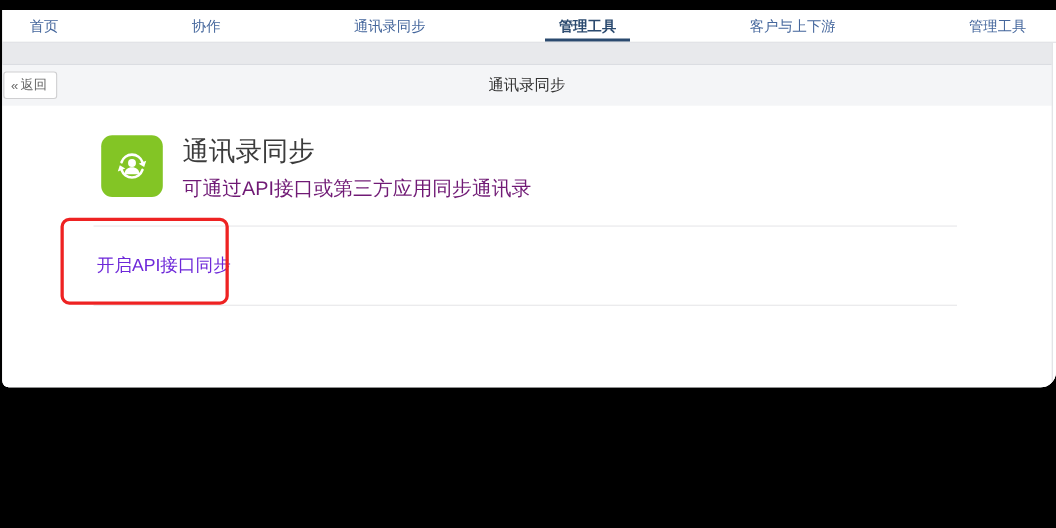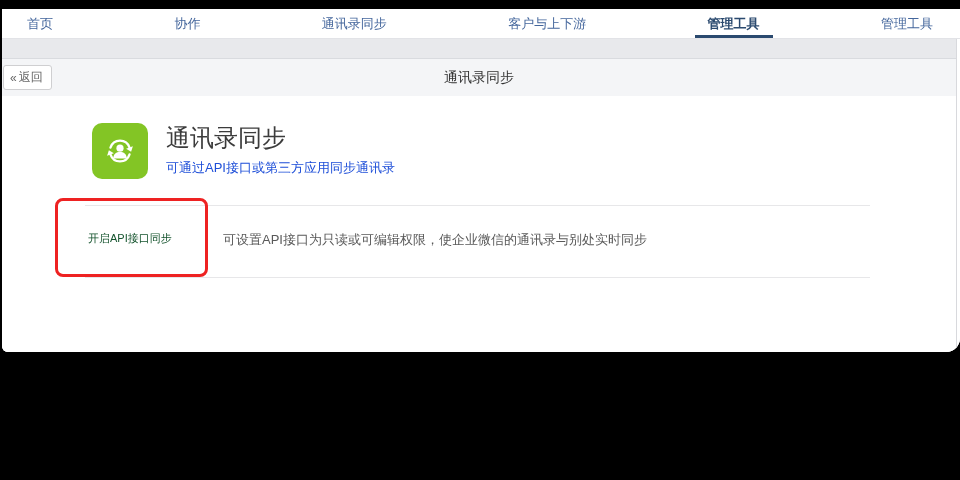--- a/index.html
+++ b/index.html
@@ -118,38 +118,38 @@
     flex: 0 0 auto;
   }
   .feature-text h1 {
     font-size: 24px;
     font-weight: 400;
     color: #3c3c3c;
     line-height: 30px;
   }
   .feature-text p {
     margin-top: 6px;
-    font-size: 13px;
-    color: #1d4ed8;
+    font-size: 18px;
+    color: #701a75;
   }
 
   .divider {
     position: absolute;
     left: 83px; right: 86px;
     height: 1px;
     background: #e7e7e9;
   }
   .divider.d1 { top: 109px; }
   .divider.d2 { top: 181px; }
 
   .sync-link {
     position: absolute;
     left: 86px; top: 135px;
-    font-size: 11px;
-    color: #14532d;
+    font-size: 16px;
+    color: #6d28d9;
     text-decoration: none;
     cursor: pointer;
   }
   .sync-desc {
     position: absolute;
     left: 221px; top: 135px;
     font-size: 13px;
     color: #595959;
   }
 
@@ -164,22 +164,22 @@
 </style>
 </head>
 <body>
 
 <div class="browser">
 
   <nav class="topnav">
     <a class="nav-item">首页</a>
     <a class="nav-item">协作</a>
     <a class="nav-item">通讯录同步</a>
+    <a class="nav-item active">管理工具</a>
     <a class="nav-item">客户与上下游</a>
-    <a class="nav-item active">管理工具</a>
     <a class="nav-item">管理工具</a>
   </nav>
 
   <div class="workspace">
     <div class="scroll-gutter"></div>
 
     <div class="page">
 
       <div class="subheader">
         <button class="back-btn">
@@ -210,21 +210,20 @@
           </div>
           <div class="feature-text">
             <h1>通讯录同步</h1>
             <p>可通过API接口或第三方应用同步通讯录</p>
           </div>
         </div>
 
         <div class="divider d1"></div>
 
         <a class="sync-link">开启API接口同步</a>
-        <span class="sync-desc">可设置API接口为只读或可编辑权限，使企业微信的通讯录与别处实时同步</span>
 
         <div class="divider d2"></div>
 
         <div class="red-box"></div>
 
       </div>
     </div>
   </div>
 </div>
 

